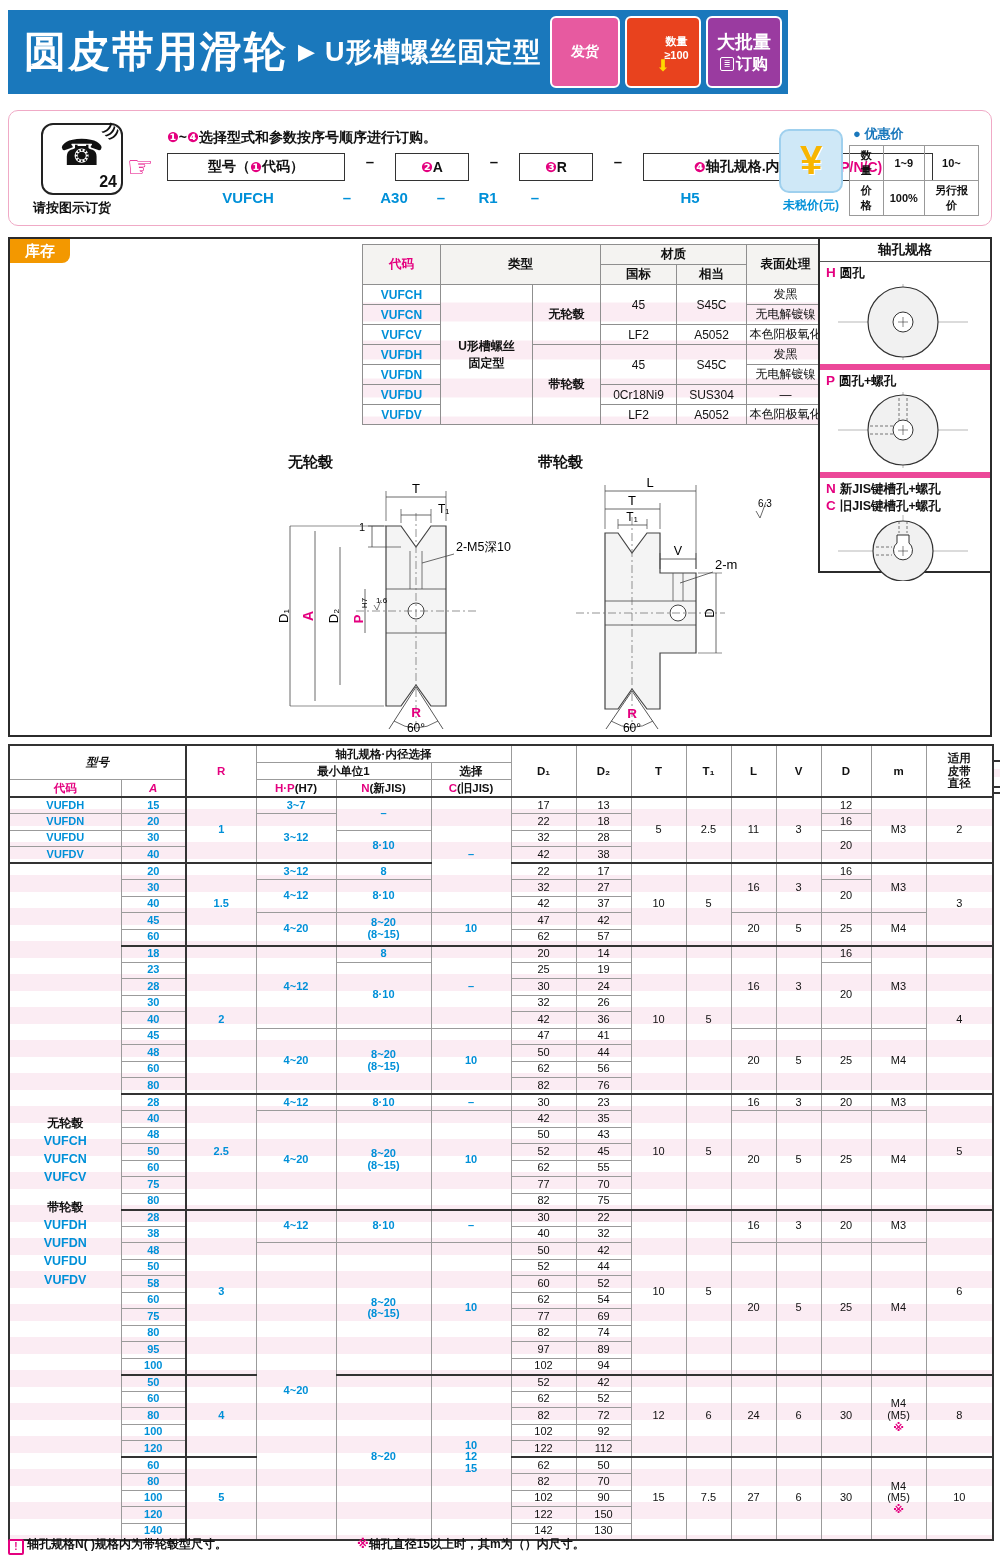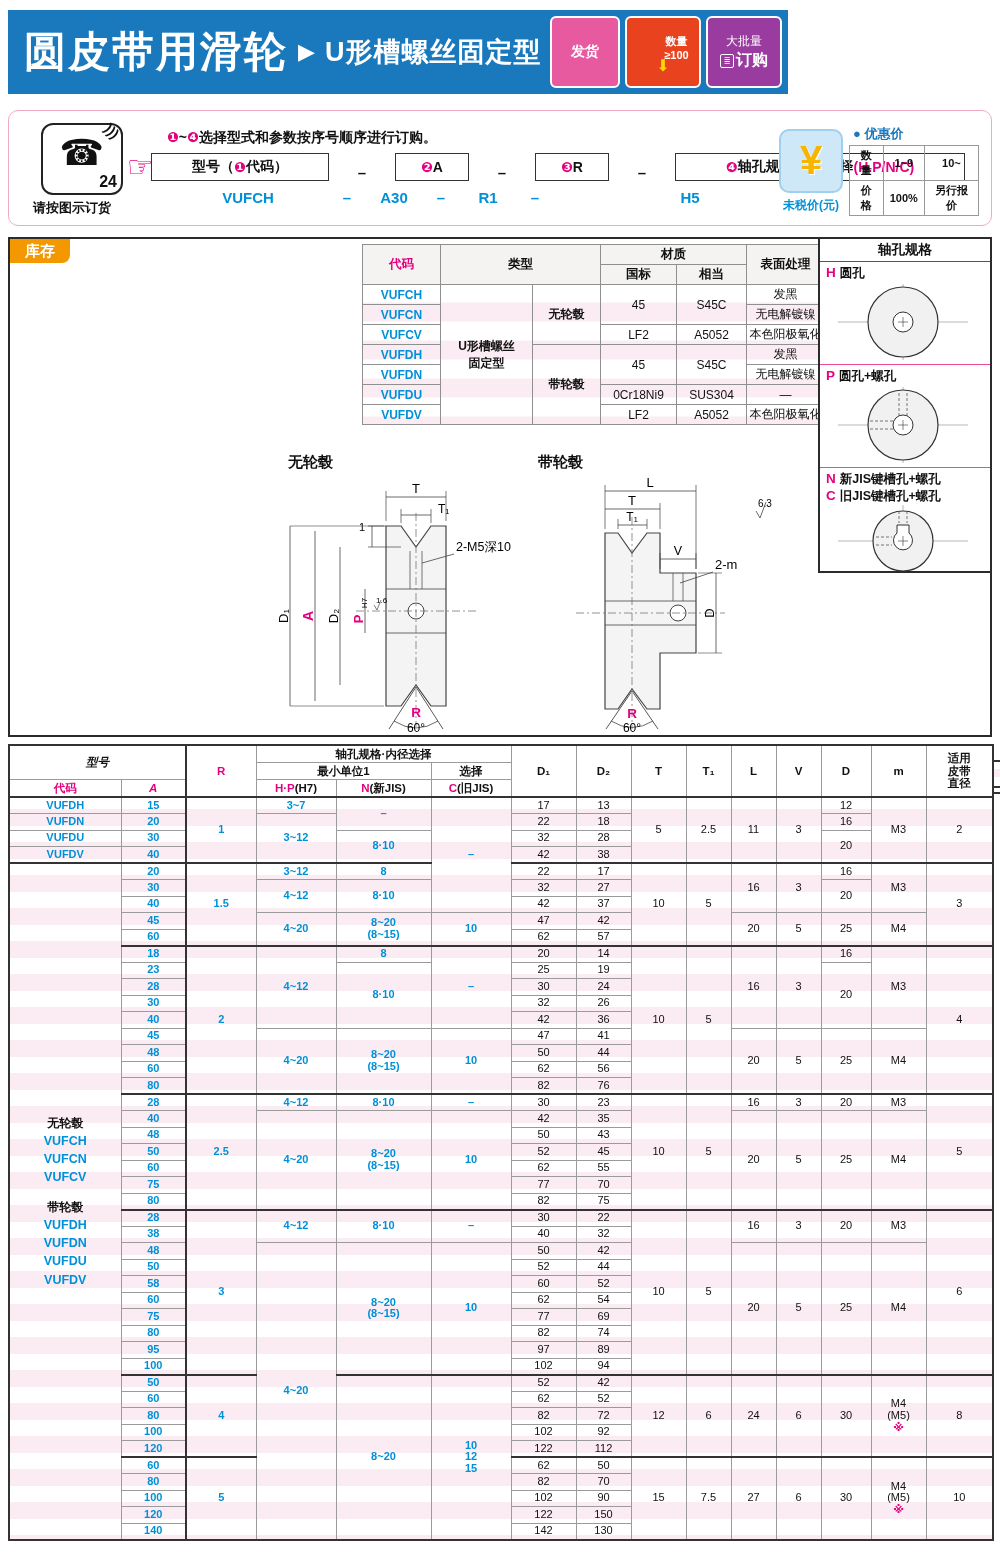--- a/index.html
+++ b/index.html
@@ -15,35 +15,35 @@
   .badges{position:absolute;right:6px;top:6px;height:72px;display:flex;gap:5px;}
   .badge{border-radius:6px;color:#fff;text-align:center;display:flex;flex-direction:column;justify-content:center;border:2px solid #fff;}
   .badge1{width:66px;background:#e75aa0;}
   .badge1 .big{font-size:30px;font-weight:bold;line-height:30px;}
   .badge1 .small{font-size:14px;font-weight:bold;}
   .badge2{width:72px;background:#e8421e;}
   .badge2 .small{font-size:11px;font-weight:bold;padding-left:27px;}
   .badge2 .big{font-size:22px;font-weight:bold;line-height:24px;}
   .badge2 .arrow{color:#ffd800;font-size:16px;line-height:10px;}
   .badge3{width:72px;background:#9a3ba0;}
-  .badge3 .l1{font-size:12px;font-weight:normal;}
+  .badge3 .l1{font-size:18px;font-weight:bold;}
   .badge3 .l2{font-size:16px;font-weight:bold;}
   .badge3 .mini{display:inline-block;width:12px;height:12px;border:1.5px solid #fff;border-radius:2px;margin-right:2px;font-size:8px;line-height:12px;vertical-align:middle;}
 
   
   .orderbox{position:absolute;left:8px;top:110px;width:982px;height:114px;border:1px solid #f0aac6;border-radius:10px;}
   .phone{position:absolute;left:32px;top:12px;width:78px;height:68px;border:2.5px solid #222;border-radius:12px;text-align:center;}
   .phone .glyph{font-size:36px;line-height:56px;}
   .phone .p24{position:absolute;right:4px;bottom:2px;font-size:16px;font-weight:bold;}
   .phone .waves{position:absolute;right:2px;top:-2px;font-size:14px;font-weight:bold;transform:rotate(45deg);}
   .phone-label{position:absolute;left:24px;top:88px;font-size:13px;font-weight:bold;}
   .hand{position:absolute;left:118px;top:38px;color:#e4007f;font-size:30px;}
   .instr{position:absolute;left:158px;top:18px;font-size:14px;font-weight:bold;}
   .mg{color:#e4007f;}
-  .partrow{position:absolute;left:142px;top:42px;display:flex;align-items:flex-end;gap:16px;}
+  .partrow{position:absolute;left:158px;top:42px;display:flex;align-items:flex-start;gap:8px;}
   .pbox{border:1px solid #333;height:26px;display:flex;align-items:center;justify-content:center;font-size:14px;font-weight:bold;padding:0 8px;background:#fff;}
   .pdash{width:34px;text-align:center;font-size:15px;font-weight:bold;}
   .exrow{position:absolute;left:158px;top:78px;display:flex;align-items:center;color:#0090d8;font-size:15px;font-weight:bold;}
   .excell{text-align:center;}
 
   .pricebox{position:absolute;right:12px;top:14px;width:200px;height:92px;}
   .yenicon{position:absolute;left:0;top:4px;width:60px;height:60px;background:#cfe8f7;border:2px solid #9fd0ee;border-radius:10px;text-align:center;line-height:58px;font-size:40px;font-weight:bold;color:#f8b500;text-shadow:1px 1px 0 #fff;}
   .untaxed{position:absolute;left:-8px;top:72px;width:80px;text-align:center;font-size:12px;font-weight:bold;color:#0090d8;}
   .prlabel{position:absolute;left:74px;top:0;font-size:13px;font-weight:bold;color:#1a78bc;}
   .prtable{position:absolute;left:70px;top:20px;border-collapse:collapse;}
@@ -73,21 +73,21 @@
   .drawtitle{position:absolute;font-size:15px;font-weight:bold;}
   .dtl{left:278px;top:214px;}
   .dtr{left:528px;top:214px;}
   svg text{font-family:"Liberation Sans","DejaVu Sans",sans-serif;}
   .drawL{position:absolute;left:258px;top:232px;}
   .drawR{position:absolute;left:500px;top:232px;}
 
   
   .shaft{position:absolute;right:0px;top:0px;width:170px;height:332px;border-left:2px solid #2b2b2b;border-bottom:2px solid #2b2b2b;background:#fff;}
   .shaft-title{height:22px;border-bottom:1px solid #555;text-align:center;font-size:13.5px;font-weight:bold;line-height:22px;}
-  .shaft-sec{border-bottom:1px solid #ec4899;position:relative;}
+  .shaft-sec{border-bottom:6px solid #ec4899;position:relative;}
   .shaft-sec:last-child{border-bottom:none;}
   .shaft-lab{padding:3px 0 0 6px;font-size:12.5px;font-weight:bold;}
   .shaft-lab .mg{font-size:13.5px;margin-right:4px;}
 
   
   .big{position:absolute;left:8px;top:744px;width:984px;border-collapse:collapse;table-layout:fixed;border:2px solid #333;
        background:repeating-linear-gradient(180deg,#fff 0 16.5px,#fbecf3 16.5px 33px);background-position:0 15px;}
   .big th{border:1px solid #9b9b9b;background:#fff;font-size:11.5px;font-weight:bold;padding:0;height:16px;white-space:pre-line;line-height:1.1;}
   .big td{border:1px solid #9b9b9b;font-size:11px;text-align:center;padding:0;background:transparent;white-space:pre-line;line-height:1.05;}
   .big tbody tr{height:16.5px;}
@@ -811,14 +811,22 @@
           <td>150</td>
         </tr>
         <tr>
           <td class="a">140</td>
           <td>142</td>
           <td>130</td>
         </tr>
       </tbody>
   </table>
 
+  <div class="footnotes">
+    <div>
+      <span class="info">!</span><span>轴孔规格N( )规格内为带轮毂型尺寸。</span>
+    </div>
+    <div class="fn2">
+      <span class="mg">※</span><span>轴孔直径15以上时，其m为（）内尺寸。</span>
+    </div>
+  </div>
 
 </div>
 
 </body></html>

